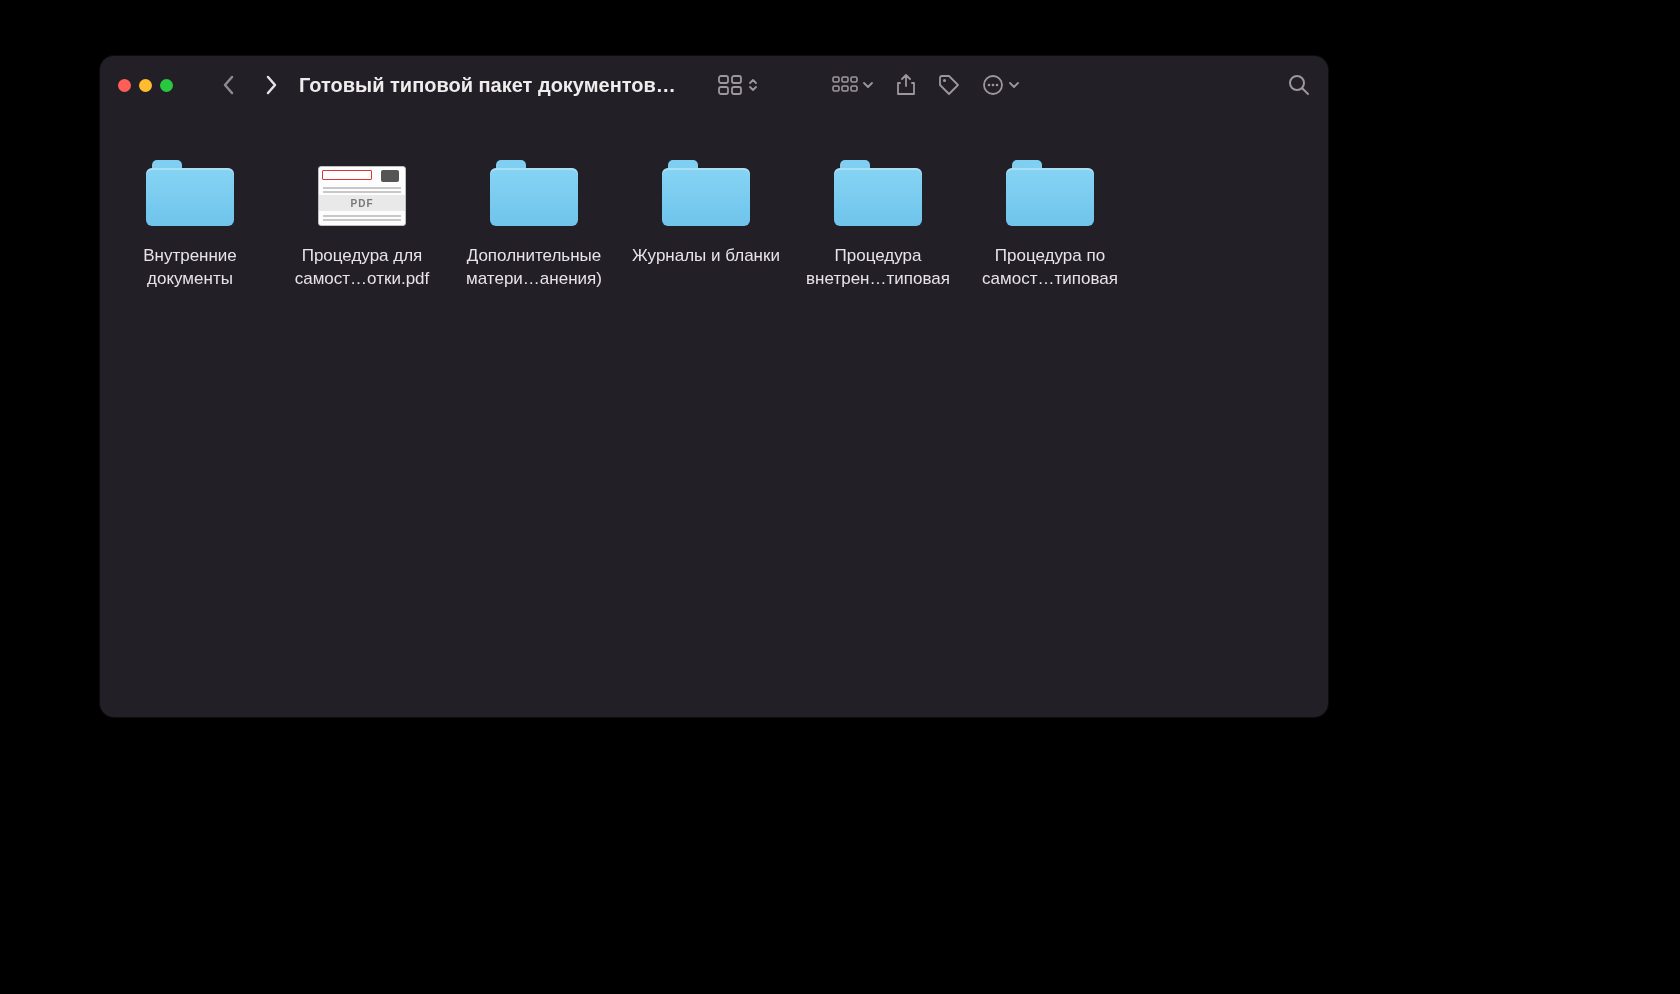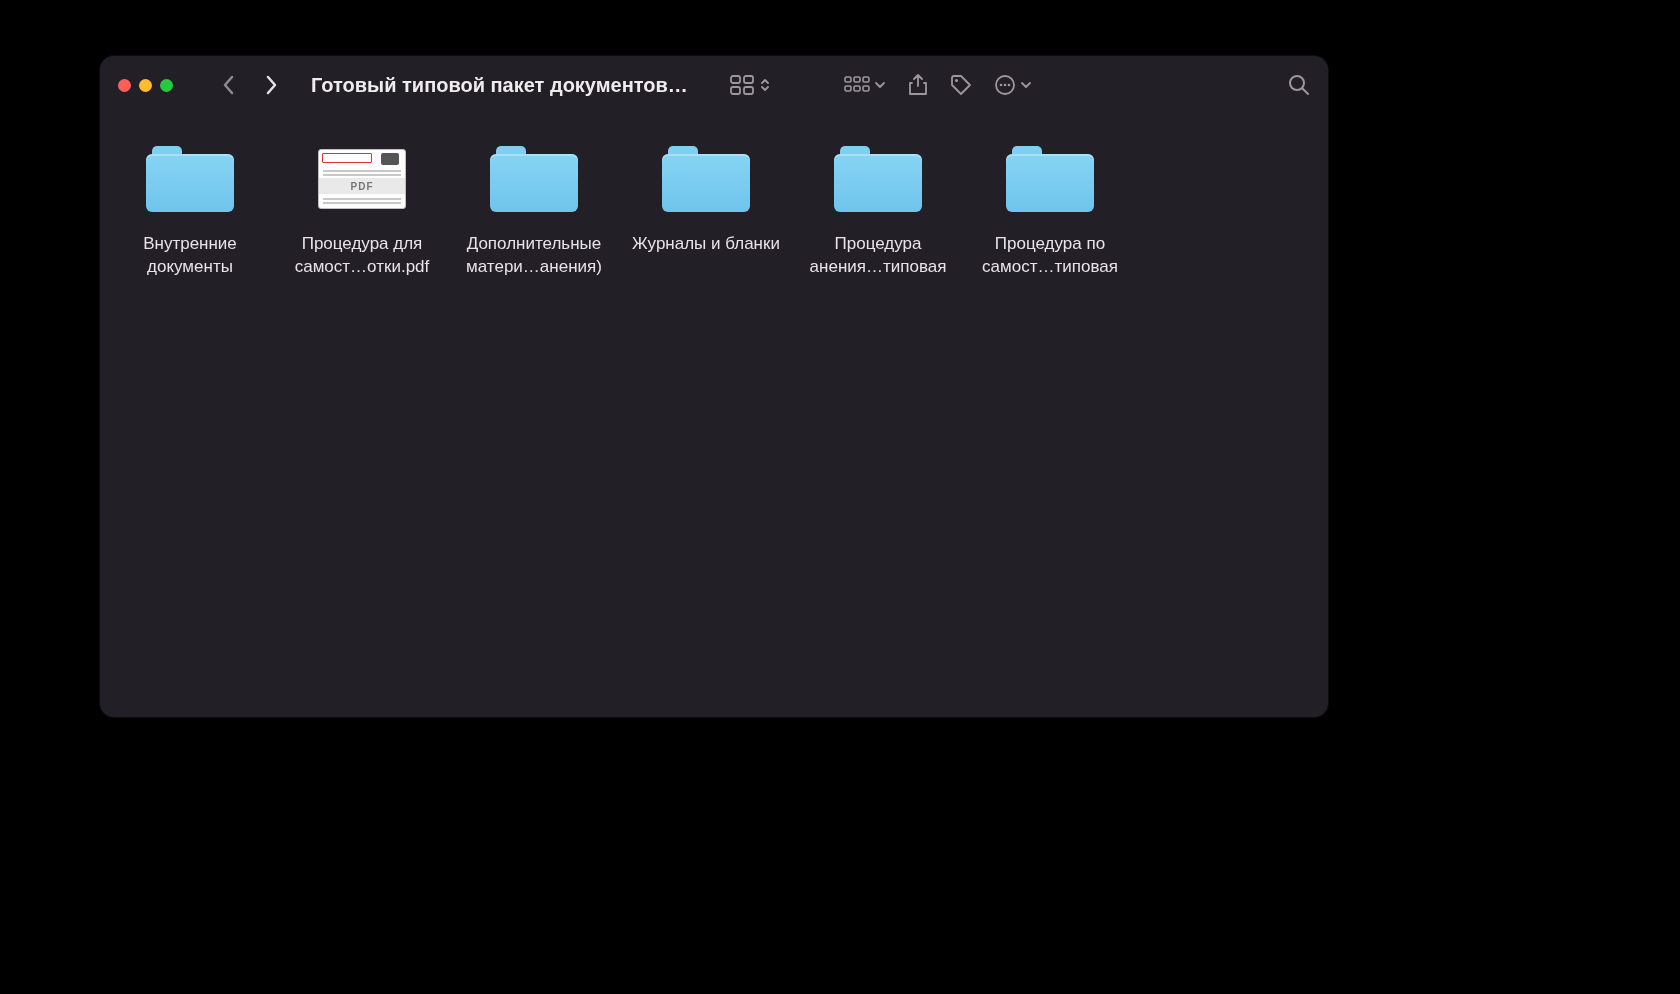--- a/index.html
+++ b/index.html
@@ -44,21 +44,21 @@
     display: flex; align-items: center; justify-content: center;
     color: #8e8a91;
     cursor: default;
   }
   .nav-btn.enabled { color: #e5e1e8; cursor: pointer; }
   .title {
     color: #efecee;
     font-size: 20px;
     font-weight: 700;
     white-space: nowrap;
-    margin-left: 12px;
+    margin-left: 0;
   }
   .tool-section {
     display: flex;
     align-items: center;
     gap: 22px;
   }
   .spacer-small { width: 14px; }
   .spacer-mid { flex: 0 0 46px; }
   .grow { flex: 1; }
   .tool {
@@ -81,25 +81,25 @@
     height: 190px;
     display: flex;
     flex-direction: column;
     align-items: center;
     cursor: pointer;
   }
   .icon-wrap {
     width: 100%;
     height: 94px;
     display: flex;
-    align-items: center;
+    align-items: flex-end;
     justify-content: center;
   }
   .label-wrap {
-    margin-top: 6px;
+    margin-top: 18px;
     width: 160px;
     color: #e7e3e9;
     font-size: 17px;
     line-height: 1.37;
     text-align: center;
     display: -webkit-box;
     -webkit-line-clamp: 2;
     -webkit-box-orient: vertical;
     overflow: hidden;
     word-break: break-word;
@@ -279,21 +279,21 @@
         </div>
         <div class="label-wrap">Журналы и бланки</div>
       </div>
       <div class="item">
         <div class="icon-wrap">
           <div class="folder">
             <div class="tab"></div>
             <div class="body"></div>
           </div>
         </div>
-        <div class="label-wrap">Процедура анения…типовая</div>
+        <div class="label-wrap">Процедура внетрен…типовая</div>
       </div>
       <div class="item">
         <div class="icon-wrap">
           <div class="folder">
             <div class="tab"></div>
             <div class="body"></div>
           </div>
         </div>
         <div class="label-wrap">Процедура по самост…типовая</div>
       </div>

